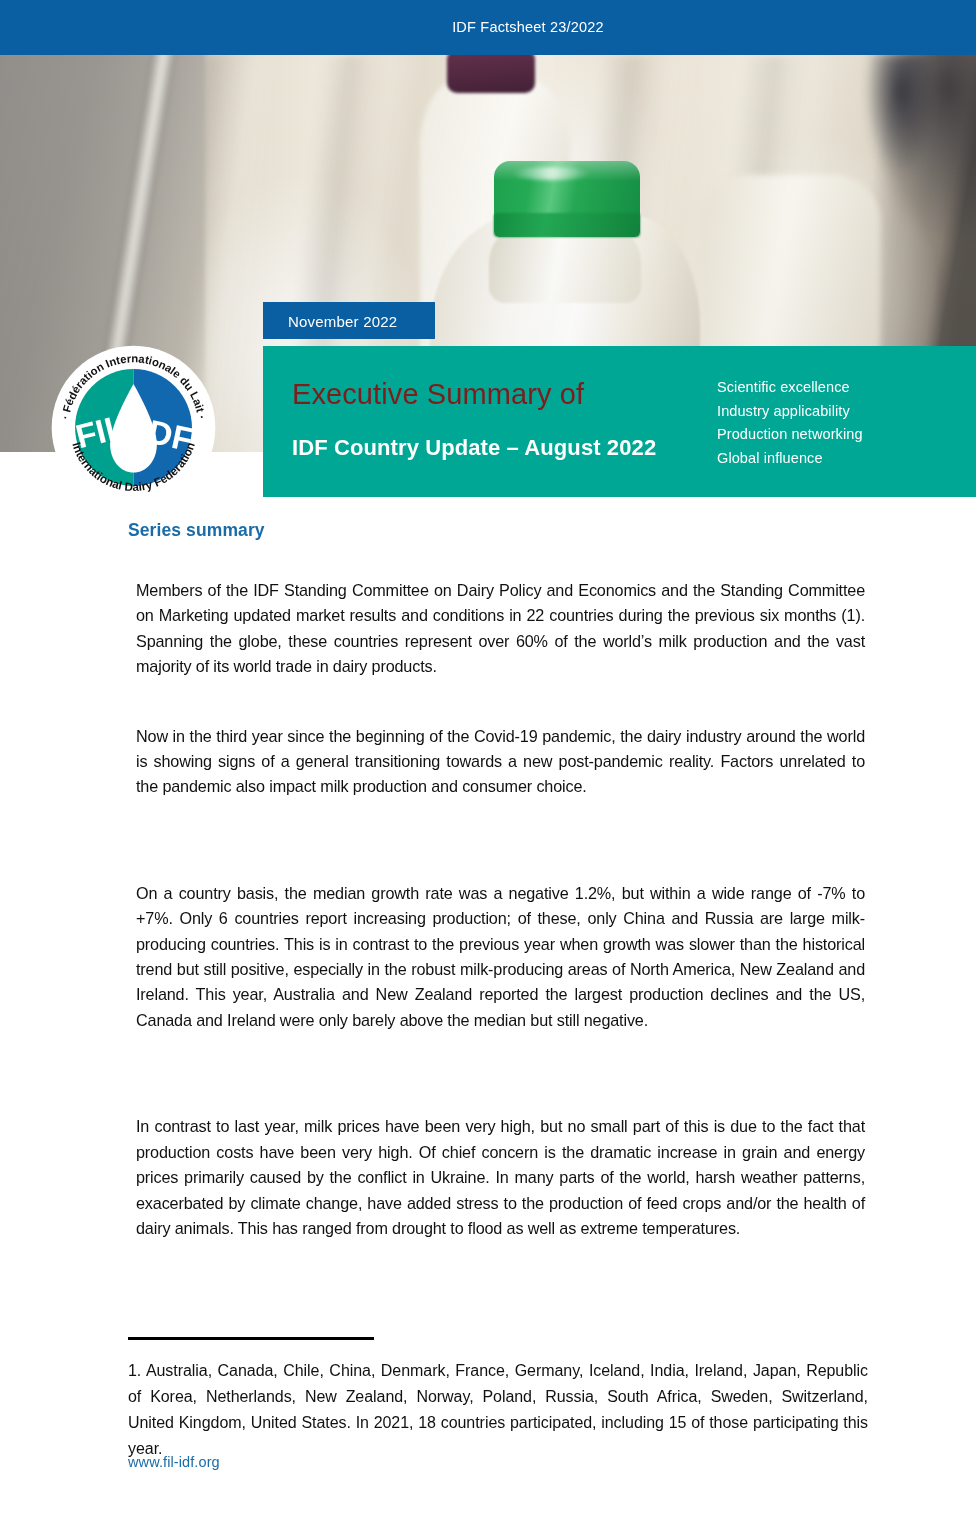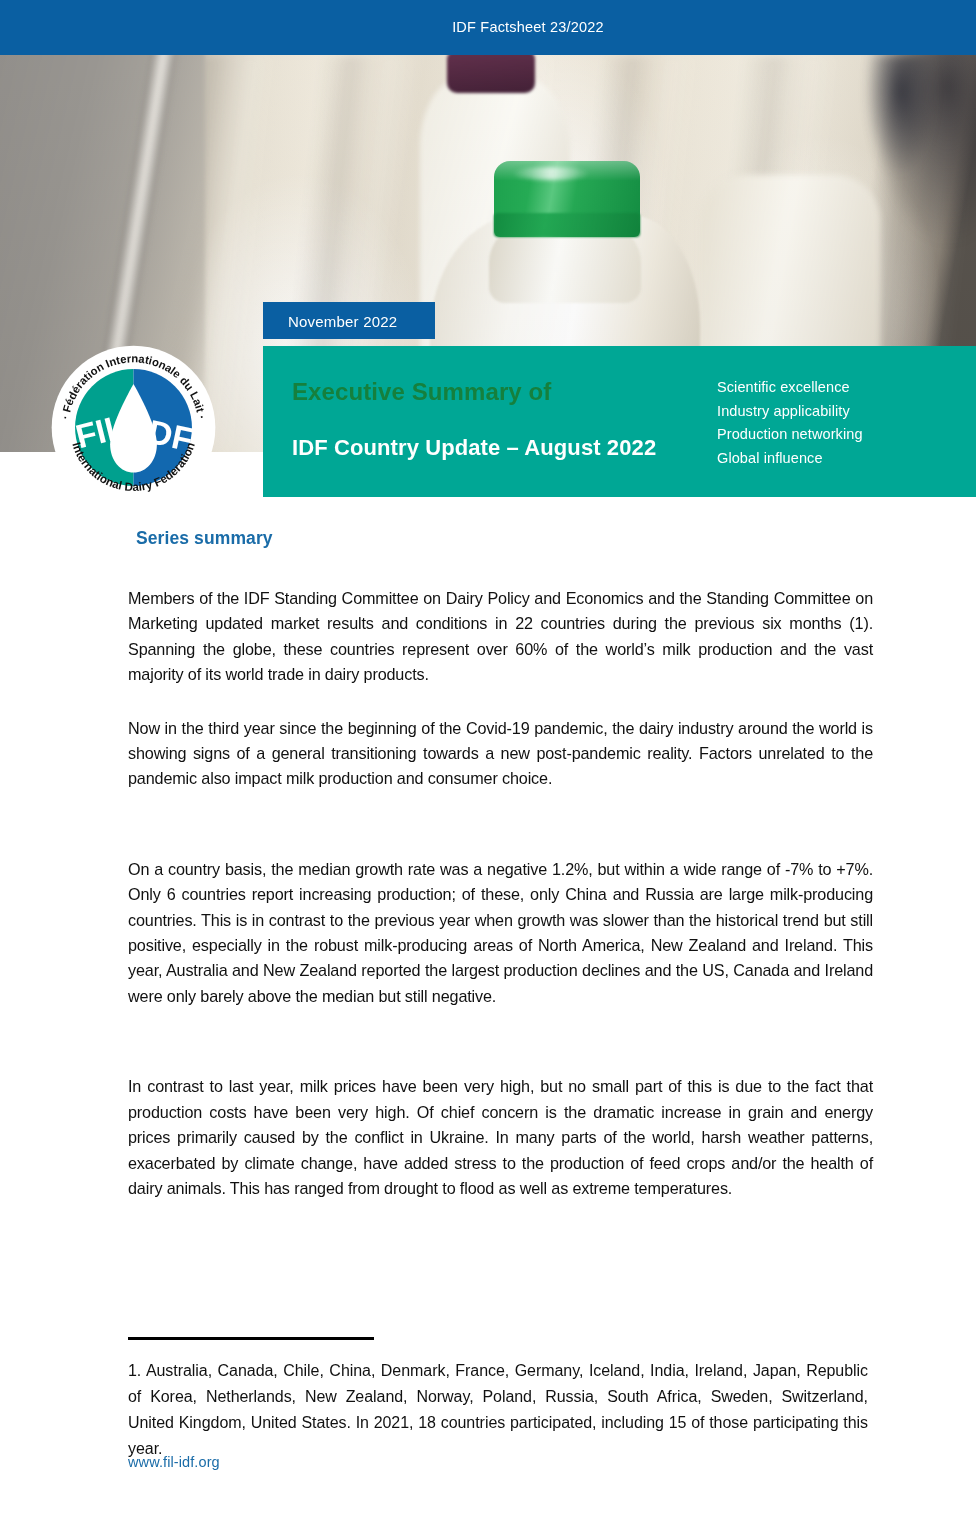--- a/index.html
+++ b/index.html
@@ -209,23 +209,23 @@
   
   .teal-band {
     position: absolute;
     left: 263px; top: 346px;
     width: 713px; height: 151px;
     background: #00A795;
   }
   .banner-title-1 {
     position: absolute;
     left: 292px; top: 378px;
-    color: #15803d;
-    font-size: 24px;
-    font-weight: bold;
+    color: #7f1d1d;
+    font-size: 29px;
+    font-weight: normal;
     letter-spacing: .1px;
     white-space: nowrap;
   }
   .banner-title-2 {
     position: absolute;
     left: 292px; top: 435px;
     color: #ffffff;
     font-size: 22px;
     font-weight: bold;
     letter-spacing: .1px;
@@ -251,28 +251,28 @@
     width: 167px; height: 167px;
   }
 
   
   .content {
     position: absolute;
     left: 128px; top: 520px;
     width: 745px;
   }
   h2.section-head {
-    margin: 8px;
+    margin: 0;
     color: #1A6CA8;
     font-size: 17.5px;
     font-weight: bold;
     letter-spacing: .1px;
   }
   p.body-par {
-    margin: 0;
+    margin: 8px;
     color: #111111;
     font-size: 16.2px;
     line-height: 25.4px;
     text-align: justify;
     letter-spacing: -0.15px;
   }
   .gap-head-par { height: 29px; }
   .gap-par-par  { height: 28px; }
   .gap-par-head { height: 36px; }
 

